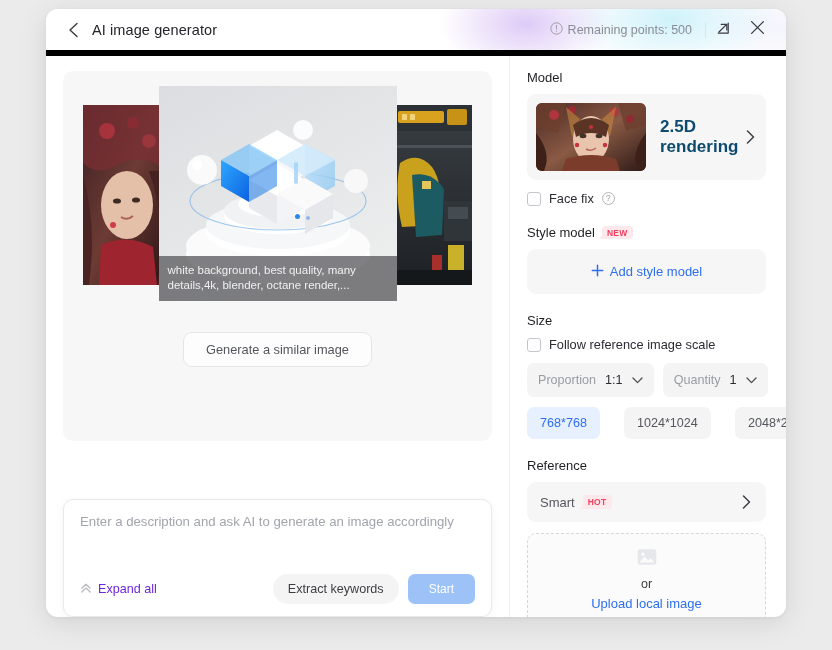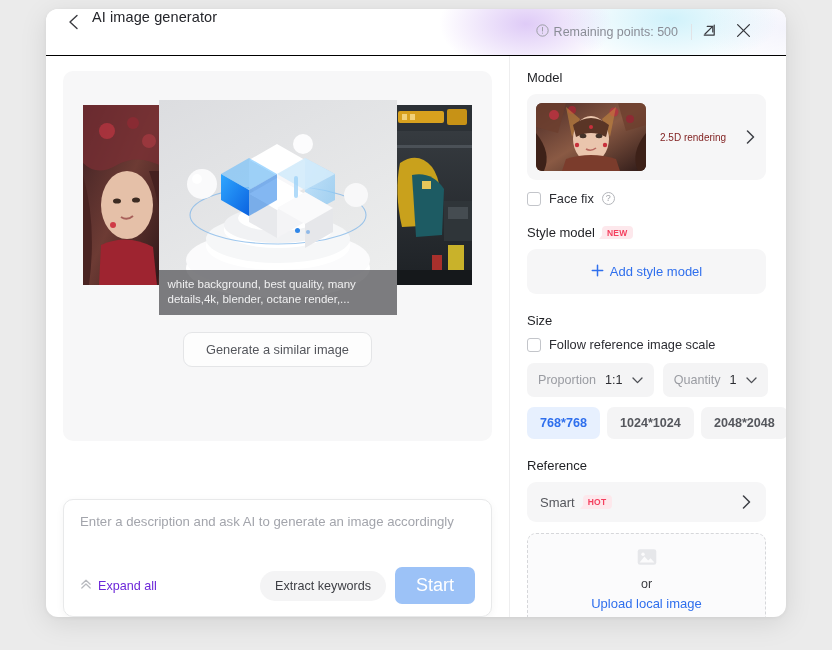--- a/index.html
+++ b/index.html
@@ -20,23 +20,24 @@
     overflow: hidden;
     display: flex;
     flex-direction: column;
   }
 
   
   .header {
     position: relative;
     height: 47px;
     flex: 0 0 47px;
-    border-bottom: 1px solid #000000;
-    display: flex;
-    padding: 0 26px 0 16px;
+    border-bottom: 6px solid #000000;
+    display: flex;
+    align-items: center;
+    padding: 0 12px 0 16px;
     background: #ffffff;
     overflow: hidden;
   }
   .header-gradient {
     position: absolute;
     right: -40px; top: -80px;
     width: 420px; height: 150px;
     background:
       radial-gradient(ellipse 120px 70px at 120px 95px, rgba(196,160,240,0.55), rgba(196,160,240,0) 72%),
       radial-gradient(ellipse 150px 70px at 265px 90px, rgba(150,225,245,0.45), rgba(150,225,245,0) 72%),
@@ -110,21 +111,21 @@
     color: #1f2024;
     margin-bottom: 14px;
     letter-spacing: .1px;
   }
   .carousel {
     position: relative;
     height: 215px;
   }
   .slide {
     position: absolute;
-    top: 14px;
+    top: 0;
     overflow: hidden;
   }
   .slide-side { width: 80px; height: 180px; top: 19px; }
   .slide-left  { left: 20px; }
   .slide-right { right: 20px; }
   .slide-center {
     left: 50%;
     transform: translateX(-50%);
     width: 238px; height: 215px;
   }
@@ -199,21 +200,21 @@
     font-size: 12.6px;
     color: #3d3e44;
     padding: 8px 15px;
     cursor: pointer;
     font-family: inherit;
   }
   .start-btn {
     background: #9cc2f7;
     border: 0;
     border-radius: 7px;
-    font-size: 18px;
+    font-size: 12px;
     color: #ffffff;
     padding: 8px 21px;
     cursor: pointer;
     font-family: inherit;
   }
 
   
   .right-pane {
     flex: 1;
     padding: 14px 20px 0 17px;
@@ -255,23 +256,24 @@
     margin-bottom: 11px;
   }
   .model-thumb {
     width: 110px; height: 68px;
     border-radius: 6px;
     overflow: hidden;
     flex: 0 0 110px;
   }
   .model-name {
     margin-left: 14px;
-    font-size: 10px;
-    color: #7f1d1d;
+    font-size: 17px;
+    color: #0c4a6e;
     flex: 1;
+    font-weight: bold;
   }
   .chev-right { color: #3e4046; display: flex; margin-right: 2px; }
 
   .check-row {
     display: flex;
     align-items: center;
     gap: 8px;
     font-size: 12.8px;
     color: #2c2d33;
     cursor: pointer;
@@ -324,23 +326,22 @@
     font-size: 12.6px;
     cursor: pointer;
     flex: 1;
   }
   .select-pill .sp-label { color: #9a9ca2; }
   .select-pill .sp-value { color: #2b2c31; }
   .select-pill .sp-caret { margin-left: auto; color: #5c5e64; display: flex; }
 
   .res-row {
     display: flex;
-    gap: 7px;
+    gap: 24px;
     margin-top: 10px;
-    font-weight: bold;
   }
   .res-chip {
     border-radius: 7px;
     background: #f4f4f5;
     color: #55575d;
     font-size: 12.6px;
     padding: 9px 13px;
     cursor: pointer;
     white-space: nowrap;
   }

